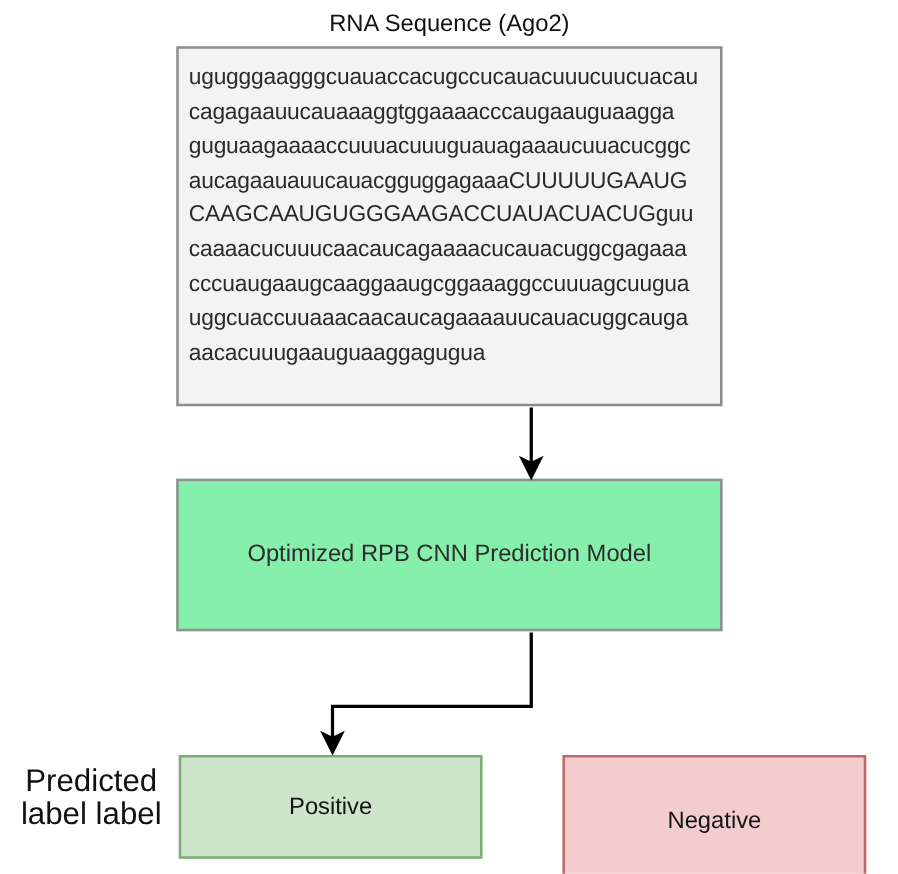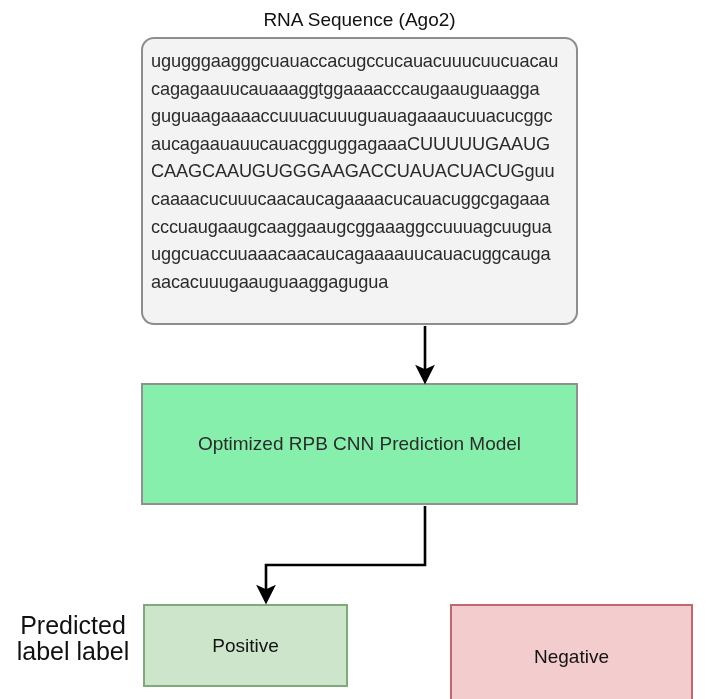--- a/index.html
+++ b/index.html
@@ -43,21 +43,20 @@
   }
 
   
   .seq-box {
     left: 141px;
     top: 37px;
     width: 437px;
     height: 288px;
     border-color: #8d8d8d;
     background: #f3f3f3;
-    border-radius: 13px;
   }
   .seq-text {
     position: absolute;
     left: 8px;
     top: 9px;
     right: 4px;
     font-size: 18.2px;
     line-height: 27.6px;
     letter-spacing: -0.15px;
     color: #2b2b2b;
@@ -100,21 +99,21 @@
     position: absolute;
     box-sizing: border-box;
     display: flex;
     align-items: center;
     justify-content: center;
     font-size: 19px;
   }
   .positive-box {
     left: 143px;
     top: 604px;
-    width: 205px;
+    width: 243px;
     height: 83px;
     background: #cde5ca;
     border: 2px solid #f97316;
     color: #141414;
   }
   .negative-box {
     left: 450px;
     top: 604px;
     width: 243px;
     height: 106px;

